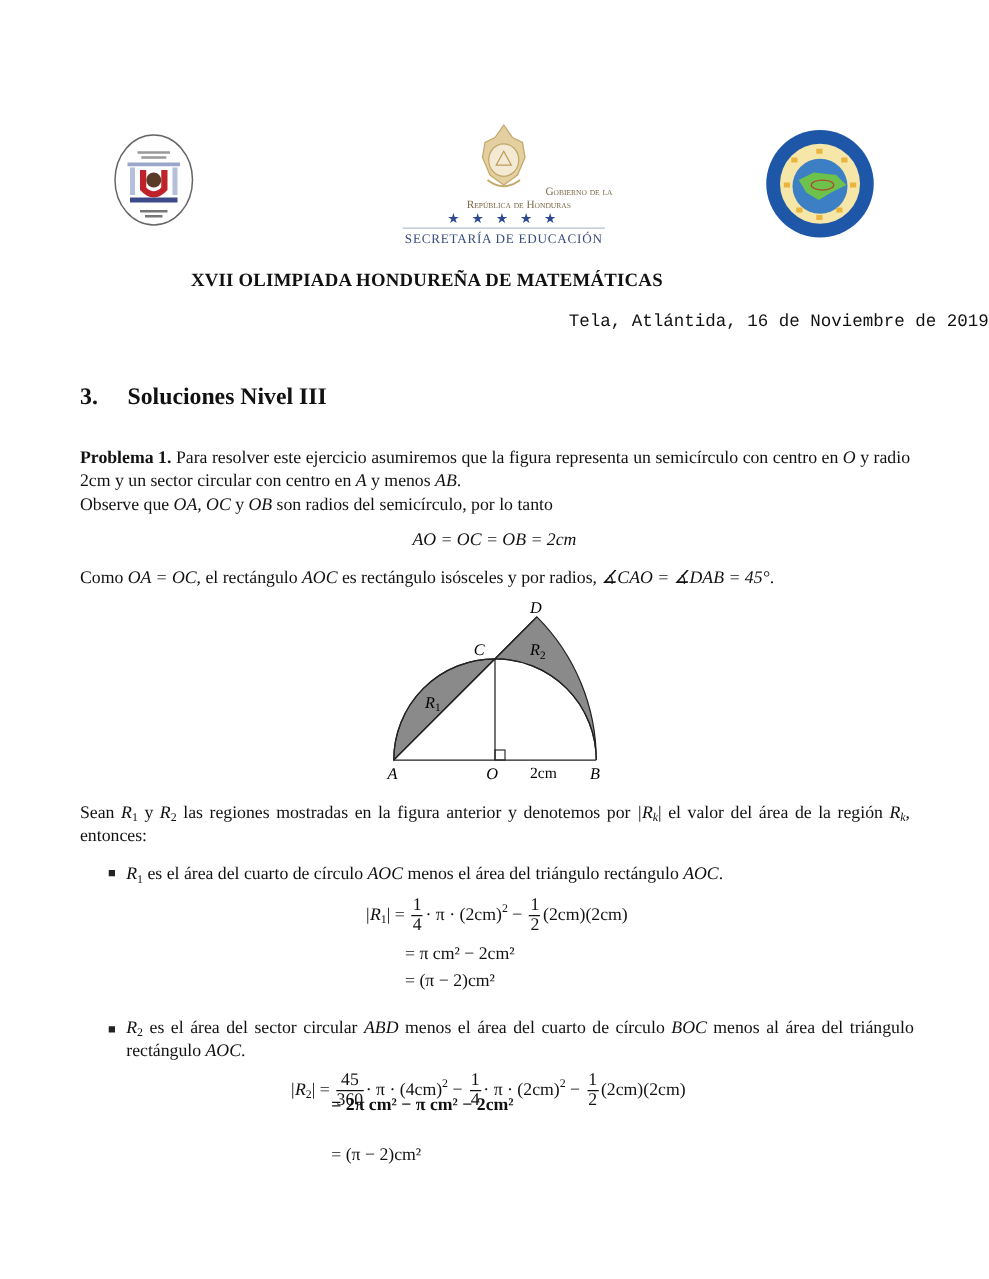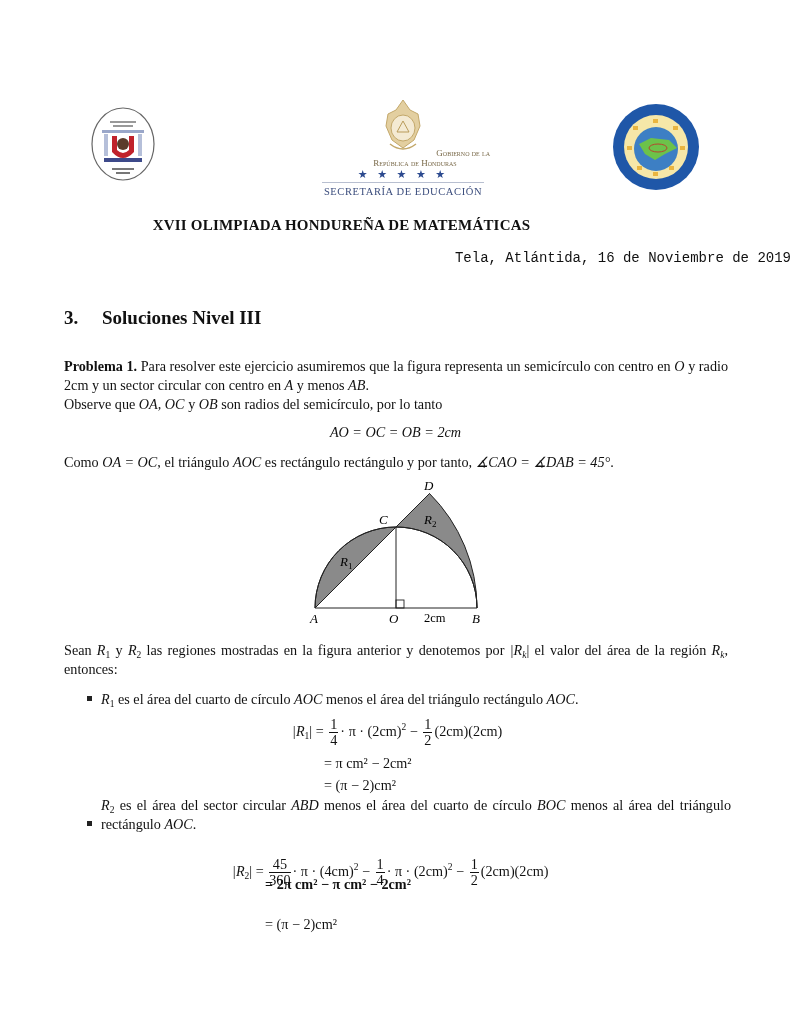--- a/index.html
+++ b/index.html
@@ -89,21 +89,21 @@
 </div>
 
 <div class="para" style="top:357px;">
   <b>Problema 1.</b><span> Para resolver este ejercicio asumiremos que la figura representa un semicírculo con centro en </span><i>O</i><span> y radio 2cm y un sector circular con centro en </span><i>A</i><span> y menos </span><i>AB</i><span>.</span>
 </div>
 <div class="para" style="top:395px;">
   <span>Observe que </span><i>OA, OC</i><span> y </span><i>OB</i><span> son radios del semicírculo, por lo tanto</span>
 </div>
 <div class="eq it" style="top:424px;">AO = OC = OB = 2cm</div>
 <div class="para" style="top:453px;">
-  <span>Como </span><i>OA = OC</i><span>, el triángulo </span><i>AOC</i><span> es rectángulo rectángulo y por tanto, </span><i>∡CAO = ∡DAB = 45°</i><span>.</span>
+  <span>Como </span><i>OA = OC</i><span>, el rectángulo </span><i>AOC</i><span> es rectángulo isósceles y por radios, </span><i>∡CAO = ∡DAB = 45°</i><span>.</span>
 </div>
 
 <svg class="abs" style="left:300px;top:475px;" width="200" height="155" viewBox="300 475 200 155">
 
   <path d="M315 608 A81 81 0 0 1 396 527 L315 608 Z" fill="#8a8a8a" stroke="#222" stroke-width="1"></path>
 
   <path d="M429.5 493.5 A162 162 0 0 1 477 608 A81 81 0 0 0 396 527 Z" fill="#8a8a8a" stroke="#222" stroke-width="1"></path>
 
   <path d="M315 608 A81 81 0 0 1 477 608" fill="none" stroke="#222" stroke-width="1"></path>
 
@@ -137,21 +137,21 @@
 <div class="math" style="left:292px;top:717px;font-family:Liberation Serif, serif;">
   <span class="it">|R</span><sub>1</sub><span>| =</span>
   <span class="frac"><span class="n">1</span><span>4</span></span><span>· π · (2cm)</span><sup>2</sup>
   <span>−</span>
   <span class="frac"><span class="n">1</span><span>2</span></span><span>(2cm)(2cm)</span>
 </div>
 <div class="math" style="left:324px;top:755px;text-align:center;">= π cm² − 2cm²</div>
 <div class="math" style="left:324px;top:777px;">= (π − 2)cm²</div>
 
 <div class="bullet" style="top:821px;"></div>
-<div class="para" style="top:796px;left:101px;width:630px;">
+<div class="para" style="top:813px;left:101px;width:630px;">
   <i>R</i><sub>2</sub><span> es el área del sector circular </span><i>ABD</i><span> menos el área del cuarto de círculo </span><i>BOC</i><span> menos al área del triángulo rectángulo </span><i>AOC</i><span>.</span>
 </div>
 
 <div class="math" style="left:232px;top:857px;">
   <span class="it">|R</span><sub>2</sub><span>| =</span>
   <span class="frac"><span class="n">45</span><span>360</span></span><span>· π · (4cm)</span><sup>2</sup>
   <span>−</span>
   <span class="frac"><span class="n">1</span><span>4</span></span><span>· π · (2cm)</span><sup>2</sup>
   <span>−</span>
   <span class="frac"><span class="n">1</span><span>2</span></span><span>(2cm)(2cm)</span>

